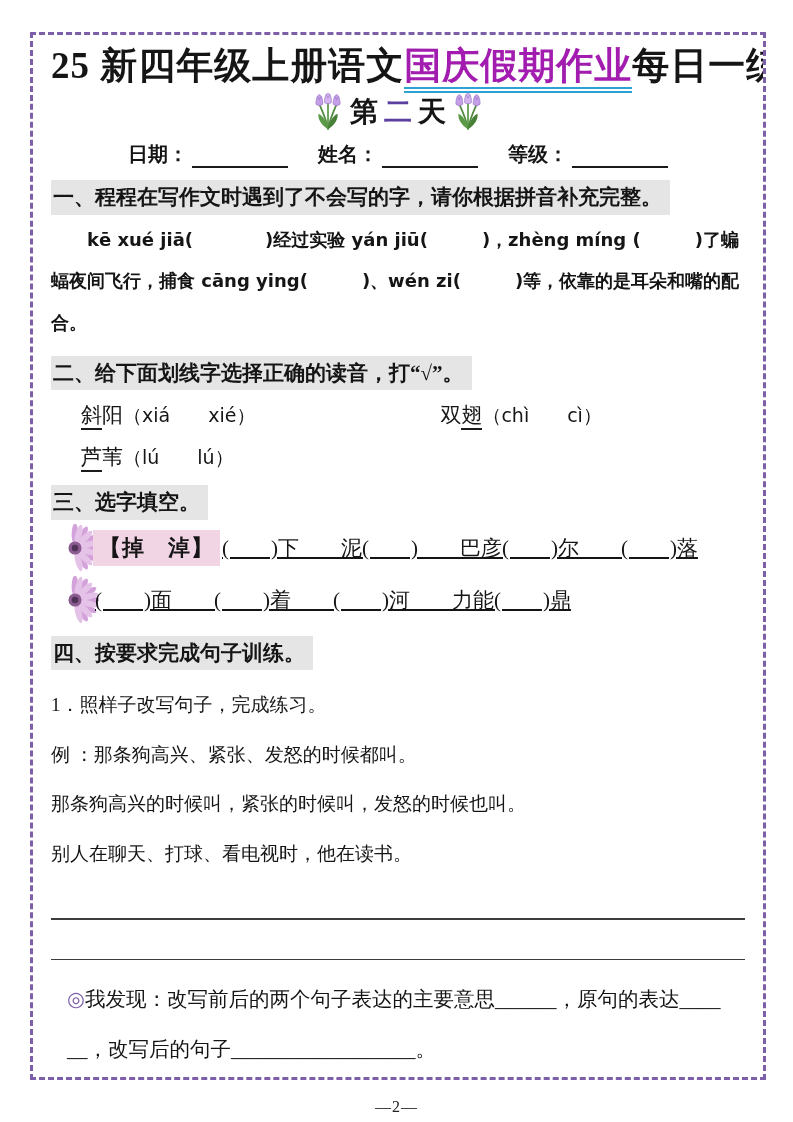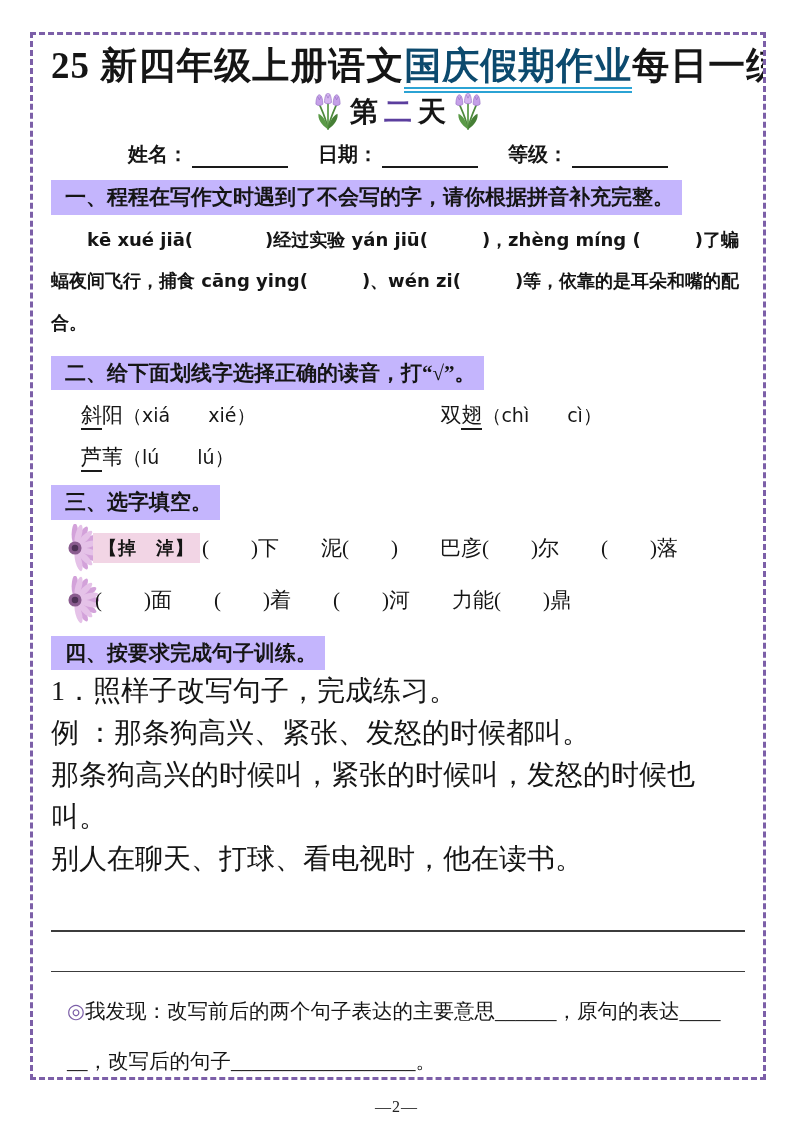--- a/index.html
+++ b/index.html
@@ -12,65 +12,65 @@
     position:absolute; left:30px; top:32px; width:736px; height:1048px;
     border:3px dashed #7c5fa8;
     padding:8px 18px 0 18px; overflow:hidden;
   }
   
   .title {
     text-align:center; font-size:37px; font-weight:bold;
     letter-spacing:1px; line-height:1.25; white-space:nowrap;
   }
   .title .hl {
-    color:#0c4a6e;
+    color:#a21caf;
     border-bottom:6px double #2ba3d4; padding-bottom:1px;
   }
   .day-row {
     display:flex; justify-content:center; align-items:center; gap:6px;
     font-size:28px; font-weight:bold; margin-top:4px;
   }
   .day-row .accent { color:#5b3e9e; }
   .flower-bouquet { width:32px; height:38px; }
   .info-row {
     display:flex; justify-content:center; gap:30px;
     font-size:20px; font-weight:bold; margin-top:10px;
   }
   .info-item { display:flex; align-items:flex-end; }
   .blank-line {
     display:inline-block; width:96px; height:22px;
     border-bottom:2px solid #1a1a1a; margin-left:4px;
   }
   
   .sec-heading {
-    display:inline-block; background:#c4b5fd;
+    display:inline-block; background:#e5e5e5;
     font-size:21px; font-weight:bold; line-height:1.45;
-    padding:2px 8px 2px 14px; margin-top:12px;
+    padding:2px 8px 2px 2px; margin-top:12px;
   }
   .body-text {
     font-size:18px; line-height:2.32; text-indent:2em; margin-top:4px;font-weight:bold;
   }
   .pinyin { font-family:"DejaVu Sans","Liberation Sans",sans-serif; }
   
   .s2-grid {
     display:grid; grid-template-columns:1.18fr 1fr;
     margin:10px 0 0 30px; font-size:21px; row-gap:10px; line-height:1.5;
   }
   .u-char { border-bottom:2px solid #1a1a1a; padding-bottom:1px; }
   .opts { font-family:"DejaVu Sans","Liberation Sans",sans-serif; font-size:19px; }
   
   .s3-row { display:flex; align-items:center; margin-top:4px; }
   .daisy { width:48px; height:48px; flex:0 0 auto; margin-right:-6px; }
   .choice-box {
     background:#f2d5e5; border-radius:0; padding:3px 6px;
-    font-size:18px; font-weight:bold; letter-spacing:1px;
-  }
-  .s3-blanks { font-size:21px; margin-left:2px; }
-  
-  .s4-p { font-size:28px; line-height:1.5; }
+    font-size:22px; font-weight:bold; letter-spacing:1px;
+  }
+  .s3-blanks { font-size:21px; margin-left:2px;text-decoration:underline; }
+  
+  .s4-p { font-size:19px; margin-top:21px; line-height:1.5; }
   .ans-line { border-bottom:2px solid #3c3c3c; height:52px; }
   .ans-line.thin { border-bottom-width:1.6px; height:40px; }
   .discovery { font-size:20.5px; line-height:2.45; margin-top:14px;margin-left:16px; }
   .discovery .sym { color:#7c5fa8; font-weight:bold; }
   .footer-page {
     position:absolute; bottom:6px; left:0; width:100%;
     text-align:center; font-size:16px; color:#222; letter-spacing:1px;
   }
   svg { display:block; }
 </style>
@@ -135,25 +135,25 @@
     <span class="flower-bouquet">
       <svg viewBox="0 0 34 44" width="32" height="38">
           <use href="#tulip-bouquet"></use>
         </svg>
     </span>
   </div>
 
   
   <div class="info-row">
     <span class="info-item">
+      <span>日期：</span>
+      <span class="blank-line"></span>
+    </span>
+    <span class="info-item">
       <span>姓名：</span>
-      <span class="blank-line"></span>
-    </span>
-    <span class="info-item">
-      <span>日期：</span>
       <span class="blank-line"></span>
     </span>
     <span class="info-item">
       <span>等级：</span>
       <span class="blank-line"></span>
     </span>
   </div>
 
   
   <div class="sec-heading">一、程程在写作文时遇到了不会写的字，请你根据拼音补充完整。</div>

